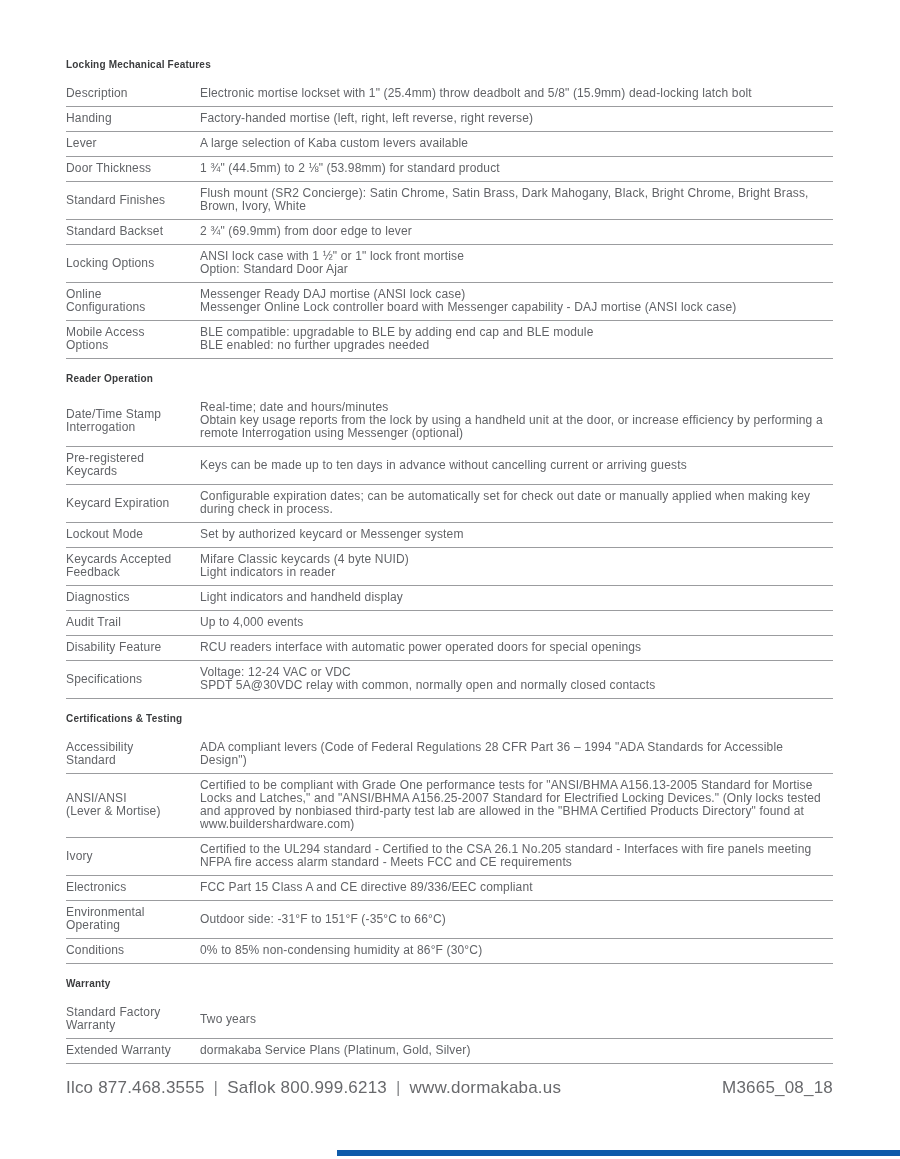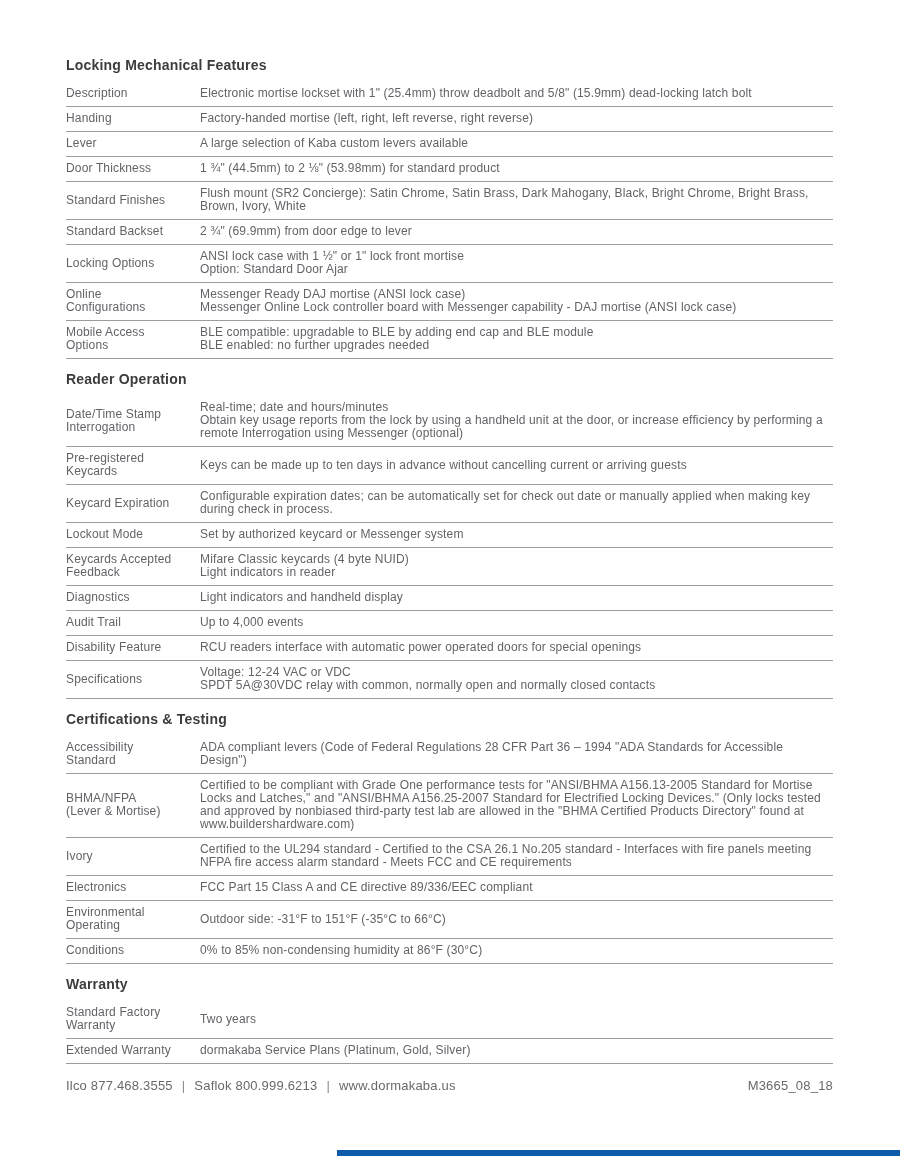--- a/index.html
+++ b/index.html
@@ -13,21 +13,21 @@
   }
   .content {
     position: absolute;
     left: 66px;
     top: 58px;
     width: 767px;
   }
   .section { margin-top: 13px; }
   .section:first-child { margin-top: 0; }
   .section-title {
-    font-size: 14px;
+    font-size: 10px;
     line-height: 14px;
     font-weight: bold;
     color: #3b3c3e;
     letter-spacing: 0.2px;
     margin: 0 0 10px 0;
   }
   .table { width: 100%; }
   .row {
     display: flex;
     align-items: center;
@@ -43,21 +43,21 @@
   .label-cell { flex: 0 0 134px; width: 134px; padding-right: 22px; box-sizing: border-box; }
   .value-cell { flex: 1 1 auto; min-width: 0; }
   .line { min-height: 13px; }
   .footer {
     position: absolute;
     left: 66px;
     right: 67px;
     top: 1078px;
     display: flex;
     justify-content: space-between;
-    font-size: 13px;
+    font-size: 17px;
     color: #68696c;
     letter-spacing: 0.2px;
   }
   .footer-left { white-space: nowrap; }
   .footer-sep { margin: 0 9px; color: #8a8b8e; }
   .accent-bar {
     position: absolute;
     left: 337px;
     right: 0;
     bottom: 3px;
@@ -238,21 +238,21 @@
           <div class="row">
             <div class="cell label-cell">
               <div class="line">Accessibility Standard</div>
             </div>
             <div class="cell value-cell">
               <div class="line">ADA compliant levers (Code of Federal Regulations 28 CFR Part 36 – 1994 "ADA Standards for Accessible Design")</div>
             </div>
           </div>
           <div class="row">
             <div class="cell label-cell">
-              <div class="line">BHMA/NFPA</div>
+              <div class="line">ANSI/ANSI</div>
               <div class="line">(Lever &amp; Mortise)</div>
             </div>
             <div class="cell value-cell">
               <div class="line">Certified to be compliant with Grade One performance tests for "ANSI/BHMA A156.13-2005 Standard for Mortise Locks and Latches," and "ANSI/BHMA A156.25-2007 Standard for Electrified Locking Devices." (Only locks tested and approved by nonbiased third-party test lab are allowed in the "BHMA Certified Products Directory" found at www.buildershardware.com)</div>
             </div>
           </div>
           <div class="row">
             <div class="cell label-cell">
               <div class="line">Ivory</div>
             </div>

